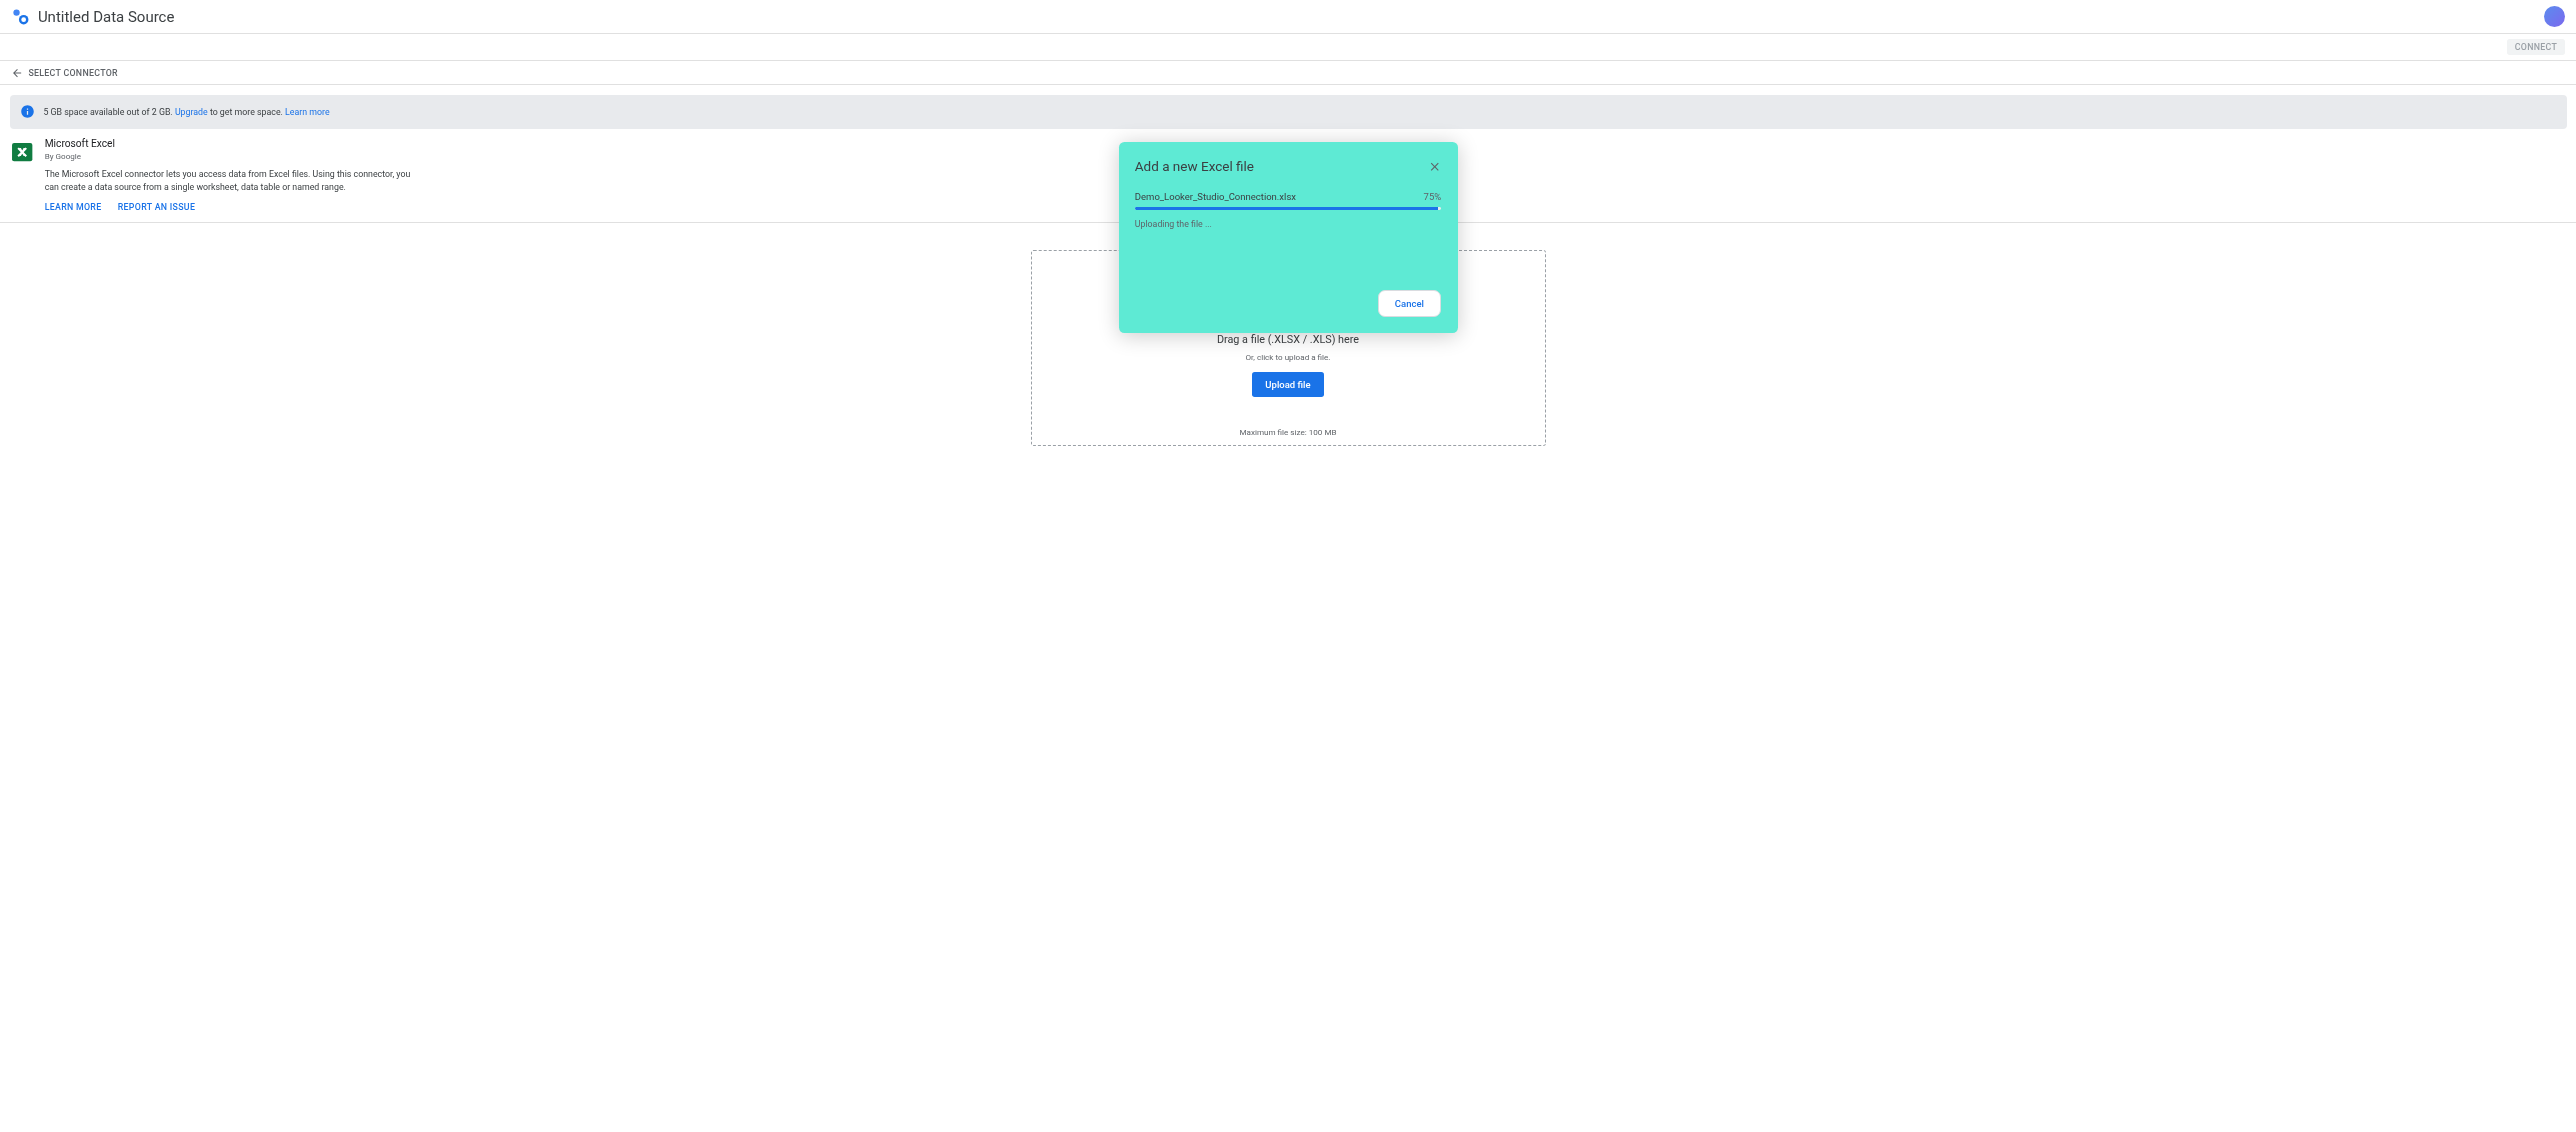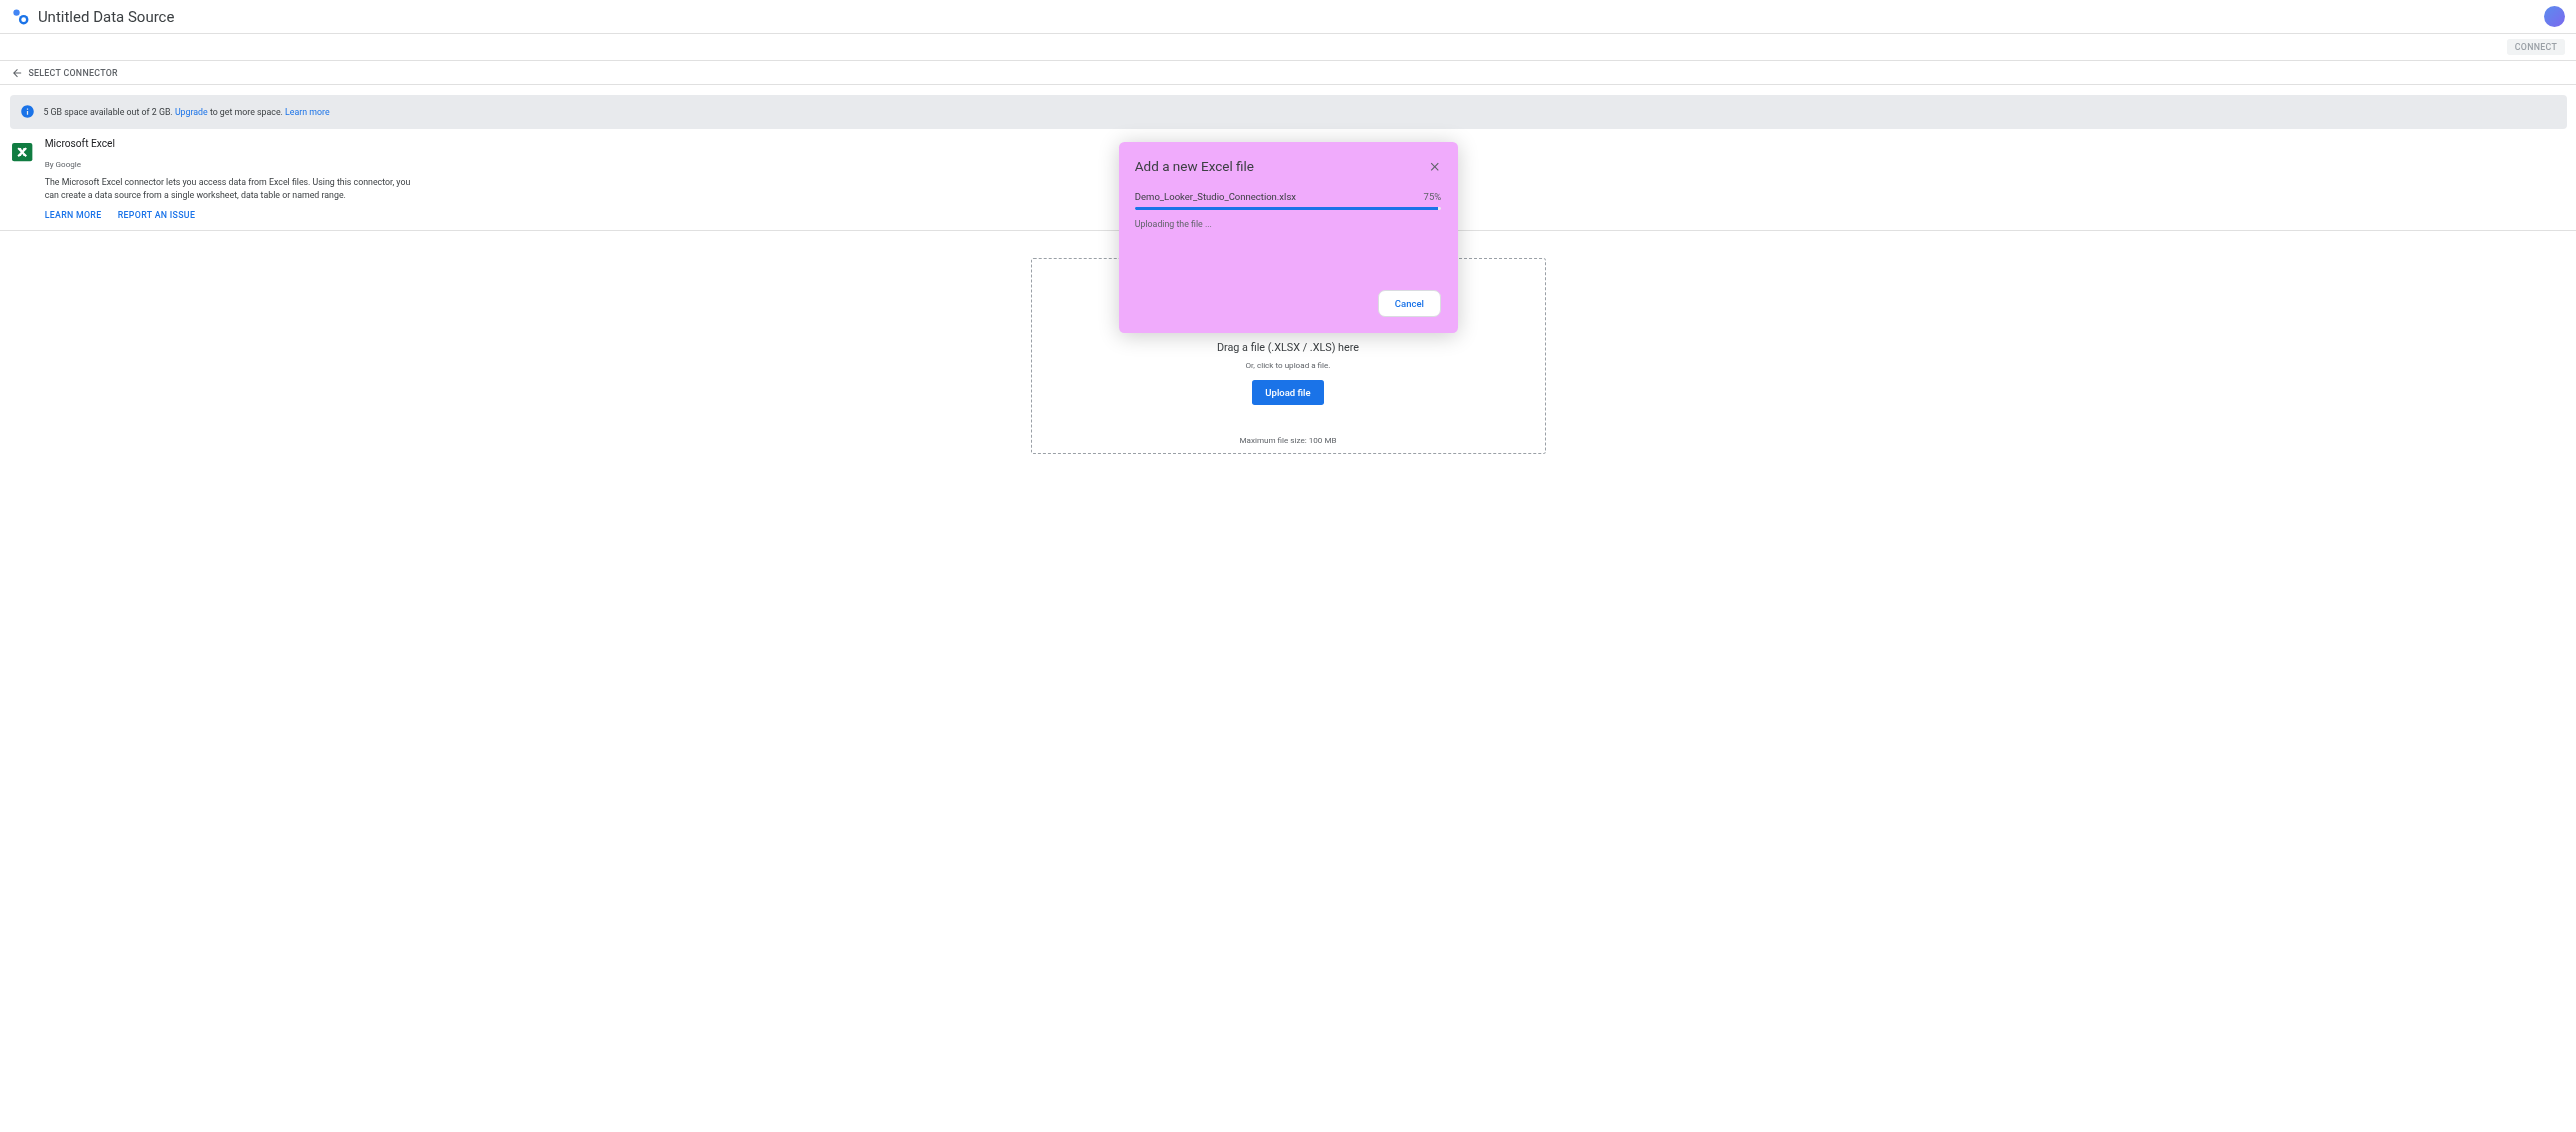--- a/index.html
+++ b/index.html
@@ -128,21 +128,21 @@
     }
     
     .connector-info {
       flex: 1;
     }
     
     .connector-title {
       font-size: 10.2px;
       font-weight: 400;
       color: #202124;
-      margin-bottom: 10px;
+      margin-bottom: 2px;
     }
     
     .connector-by {
       font-size: 8.1px;
       color: #5f6368;
       margin-bottom: 6.8px;
     }
     
     .connector-desc {
       font-size: 8.8px;
@@ -221,21 +221,21 @@
       position: fixed;
       inset: 0;
       display: flex;
       align-items: flex-start;
       justify-content: center;
       padding-top: 142px;
     }
     
     .modal {
       width: 339px;
-      background: #f0abfc;
+      background: #5eead4;
       border-radius: 5.4px;
       box-shadow: 0 2.7px 21.7px rgba(0,0,0,0.2);
       padding: 16.3px;
     }
     
     .modal-header {
       display: flex;
       justify-content: space-between;
       align-items: center;
       margin-bottom: 16.3px;

